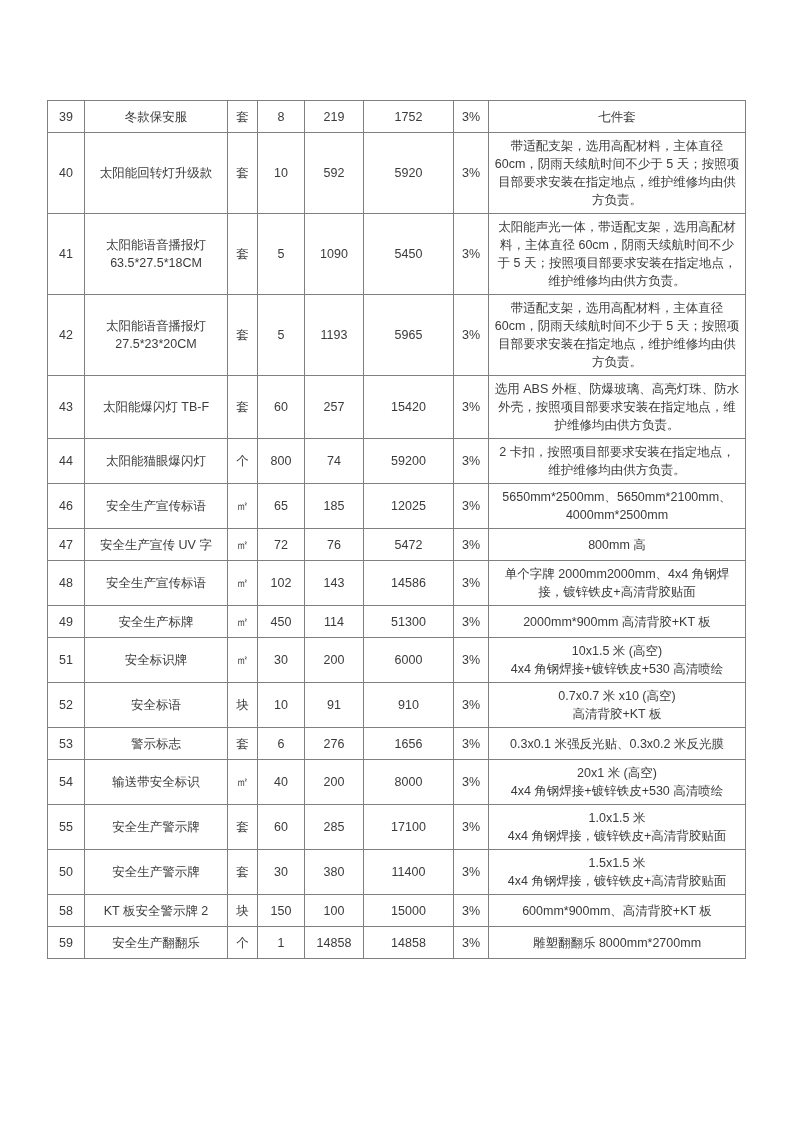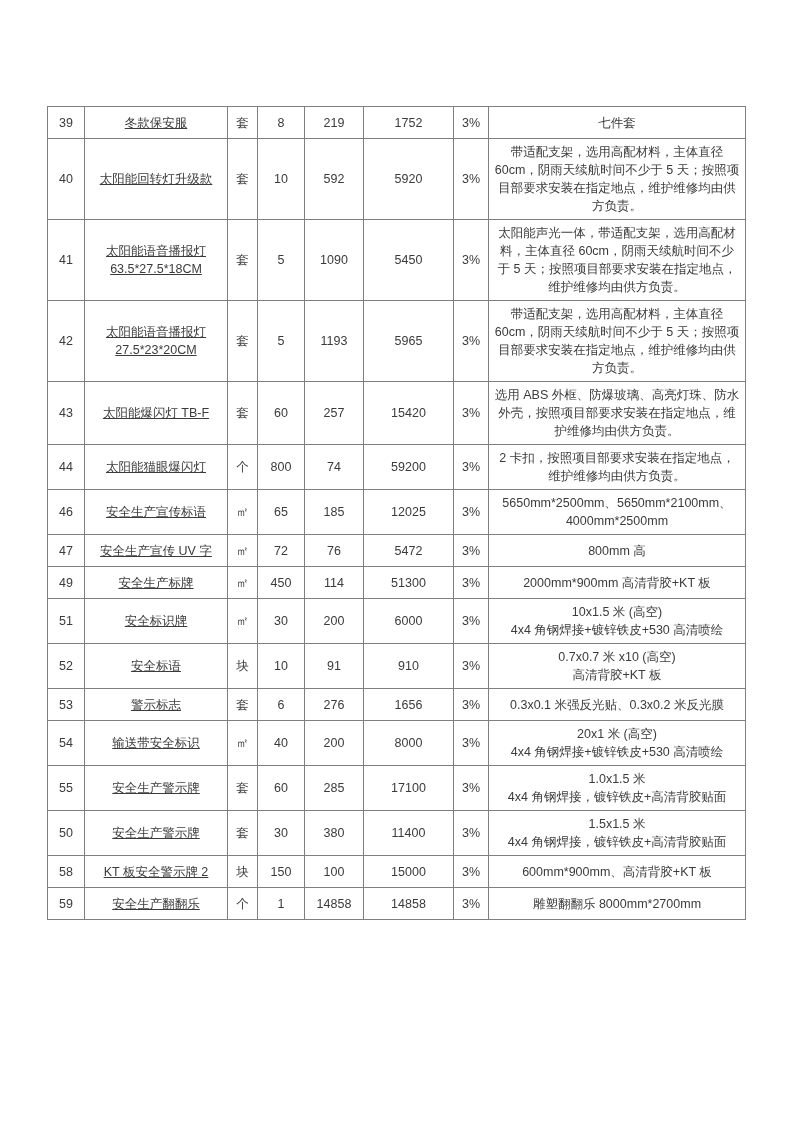--- a/index.html
+++ b/index.html
@@ -17,40 +17,40 @@
   }
   .page {
     position: relative;
     width: 800px;
     height: 1131px;
     background: #ffffff;
   }
   table.items {
     position: absolute;
     left: 47px;
-    top: 106px;
+    top: 100px;
     width: 698px;
     border-collapse: collapse;
     table-layout: fixed;
     padding-left: 40px;
   }
   table.items td {
     border: 1px solid #7f7f7f;
     text-align: center;
     vertical-align: middle;
     font-size: 12.5px;
     line-height: 18px;
     padding: 4px 5px;
     word-break: break-word;
     overflow-wrap: break-word;
   }
   table.items tr {
     height: 32px;
   }
-  td.c-name { padding: 4px 8px; text-decoration: underline; }
+  td.c-name { padding: 4px 8px; }
   td.c-remark { padding: 4px 6px; }
 </style>
 </head>
 <body>
 
 <div class="page">
   <table class="items">
     <colgroup>
       <col style="width:37px">
       <col style="width:143px">
@@ -136,20 +136,30 @@
           <td class="c-no">47</td>
           <td class="c-name">安全生产宣传 UV 字</td>
           <td class="c-unit">㎡</td>
           <td class="c-qty">72</td>
           <td class="c-unit-price">76</td>
           <td class="c-total">5472</td>
           <td class="c-rate">3%</td>
           <td class="c-remark">800mm 高</td>
         </tr>
         <tr>
+          <td class="c-no">48</td>
+          <td class="c-name">安全生产宣传标语</td>
+          <td class="c-unit">㎡</td>
+          <td class="c-qty">102</td>
+          <td class="c-unit-price">143</td>
+          <td class="c-total">14586</td>
+          <td class="c-rate">3%</td>
+          <td class="c-remark">单个字牌 2000mm2000mm、4x4 角钢焊接，镀锌铁皮+高清背胶贴面</td>
+        </tr>
+        <tr>
           <td class="c-no">49</td>
           <td class="c-name">安全生产标牌</td>
           <td class="c-unit">㎡</td>
           <td class="c-qty">450</td>
           <td class="c-unit-price">114</td>
           <td class="c-total">51300</td>
           <td class="c-rate">3%</td>
           <td class="c-remark">2000mm*900mm 高清背胶+KT 板</td>
         </tr>
         <tr>

